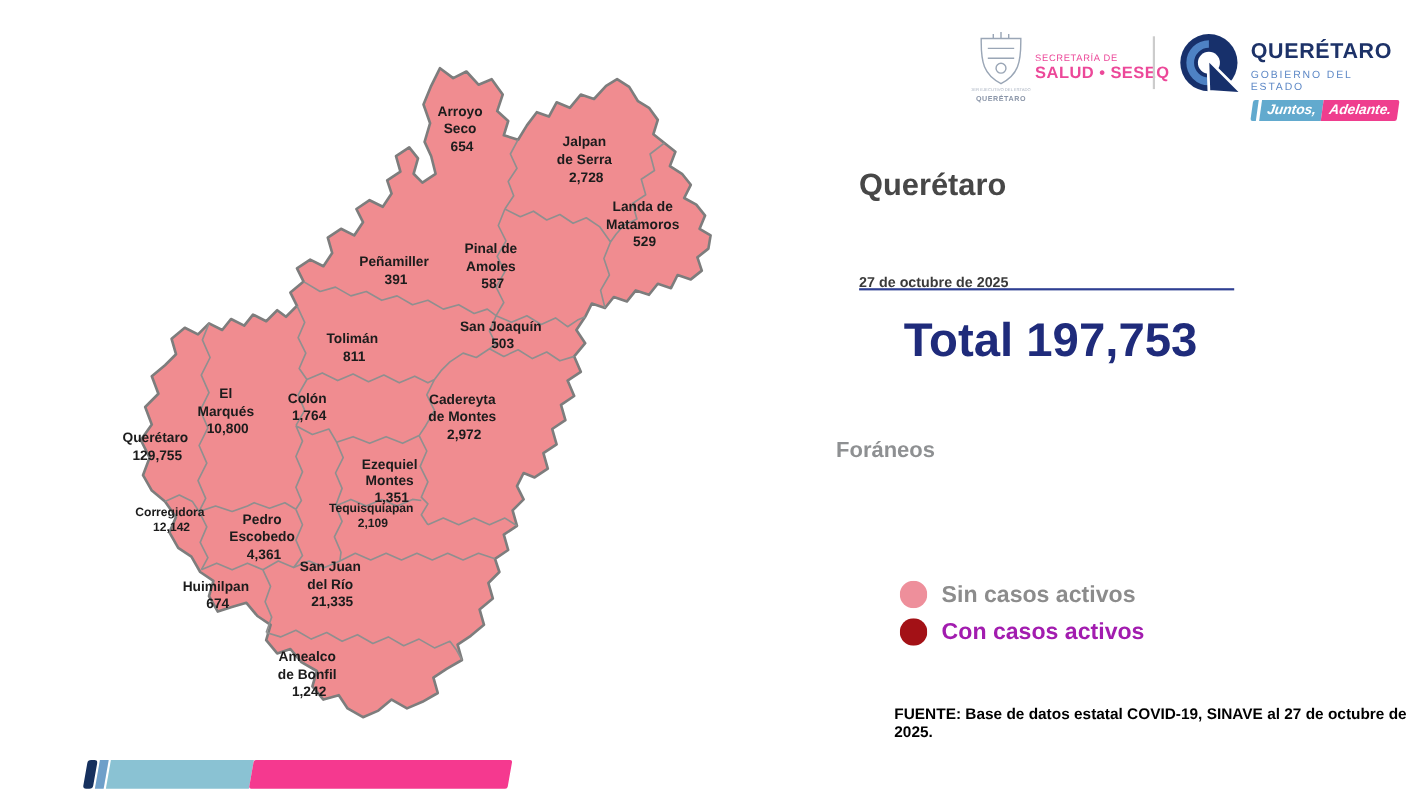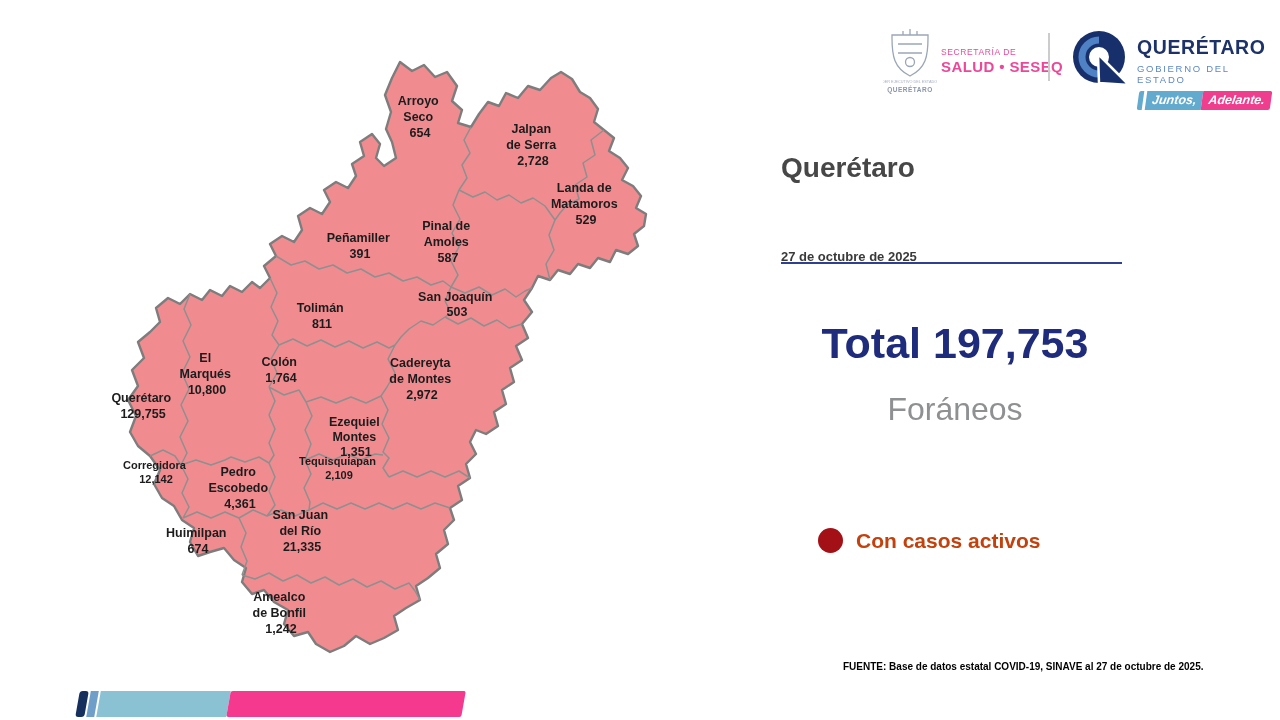--- a/index.html
+++ b/index.html
@@ -25,31 +25,31 @@
   .gob-sub{font-size:9.5px;font-weight:normal;color:#5d88c6;letter-spacing:1.7px;margin-top:4px;}
   .gob-badge{display:inline-flex;margin-top:6px;margin-left:1px;transform:skewX(-8deg);align-items:stretch;}
   .badge-sliver{width:5px;background:#62aace;border-radius:2px 0 0 2px;margin-right:3px;}
   .badge-seg{color:#ffffff;font-style:italic;font-weight:bold;font-size:12.5px;padding:2px 6px 3px 6px;}
   .badge-juntos{background:#62aace;}
   .badge-adelante{background:#ef3e8e;border-radius:0 2px 2px 0;}
   
   .title{position:absolute;left:781px;top:148px;font-size:28px;font-weight:bold;color:#474747;line-height:40px;}
   .date{position:absolute;left:781px;top:237px;font-size:13px;font-weight:bold;color:#3a3a3a;margin-top:12px;}
   .rule{position:absolute;left:781px;top:262px;width:341px;height:2px;background:#2f3f92;}
-  .total{position:absolute;left:760px;top:319px;width:390px;text-align:center;
+  .total{position:absolute;left:760px;top:286px;width:390px;text-align:center;
     font-size:43px;font-weight:bold;color:#1f2b7b;}
-  .foraneos{position:absolute;left:760px;top:388px;width:390px;text-align:center;
-    font-size:32px;font-weight:normal;color:#8e9092;line-height:42px;}
+  .foraneos{position:absolute;left:760px;top:388px;width:390px;text-align:left;
+    font-size:20px;font-weight:bold;color:#8e9092;line-height:42px;}
   .legend{position:absolute;left:818px;top:528px;}
   .legend-row{display:flex;align-items:center;height:25px;margin-bottom:9px;}
   .legend-row svg{margin-right:13px;}
   .legend-label{font-size:21px;font-weight:bold;}
   .legend-label.muted{color:#8c8c8c;}
-  .legend-label.dark{color:#c2410c;}
-  .fuente{position:absolute;left:843px;top:641px;font-size:10px;font-weight:bold;color:#000000;margin-top:20px;}
+  .legend-label.dark{color:#a21caf;}
+  .fuente{position:absolute;left:813px;top:641px;font-size:14px;font-weight:bold;color:#000000;}
   
   #bars-svg{position:absolute;left:66px;top:690px;}
 </style>
 </head>
 <body>
 
 <svg id="map-svg" width="600" height="635" viewBox="0 0 600 635">
   <path class="state" d="M330,50 L337,33 L345,17 L357,26 L369,20 L380,32 L392,27 L402,41 L397,56 L407,65 L403,78 L416,82 L424,69 L433,57 L444,61 L451,48 L463,53 L473,41 L485,45 L496,33 L506,27 L517,34 L525,47 L535,53 L543,64 L539,77 L549,85 L559,93 L554,106 L565,113 L573,123 L567,135 L578,141 L586,151 L581,163 L591,169 L589,181 L579,189 L583,201 L573,209 L561,205 L555,217 L543,213 L535,223 L523,219 L515,229 L503,225 L495,235 L483,231 L477,243 L469,255 L477,267 L467,279 L473,293 L461,301 L467,315 L455,323 L459,337 L447,345 L451,359 L439,367 L443,381 L431,389 L421,385 L415,397 L421,409 L411,419 L415,433 L403,441 L407,455 L395,463 L399,475 L389,485 L393,499 L381,509 L385,523 L373,533 L361,541 L365,555 L351,563 L339,571 L343,585 L329,593 L315,599 L301,591 L289,601 L275,607 L261,599 L253,587 L239,591 L229,579 L233,565 L219,557 L209,545 L197,549 L187,537 L191,523 L179,515 L169,503 L155,507 L143,511 L135,497 L139,483 L127,475 L119,461 L107,453 L99,439 L105,425 L95,411 L83,401 L75,387 L81,371 L73,355 L83,341 L77,325 L89,313 L83,297 L95,287 L105,277 L101,263 L113,253 L125,259 L135,249 L147,255 L155,245 L167,251 L175,241 L187,247 L197,237 L205,243 L215,233 L209,221 L221,211 L215,199 L227,191 L239,197 L247,185 L243,171 L255,163 L267,169 L275,157 L269,145 L281,137 L293,143 L301,131 L297,119 L309,111 L305,97 L317,89 L325,99 L321,113 L329,121 L341,113 L337,97 L331,84 L336,67 Z" fill="#F08C90"></path>
   <path class="borders" d="M416,82 L409,95 L415,108 L407,120 L412,133 L404,145
        M404,145 L418,152 L430,147 L442,155 L454,150 L466,158 L478,153 L490,161 L500,175
@@ -201,20 +201,26 @@
   <span>Total</span>
   <span>197,753</span>
 </div>
 <div class="foraneos">
   <div>Foráneos</div>
 </div>
 
 <div class="legend">
   <div class="legend-row">
     <svg width="25" height="25">
+      <circle cx="12.5" cy="12.5" r="12.5" fill="#EE8F9B"></circle>
+    </svg>
+    <span class="legend-label muted">Sin casos activos</span>
+  </div>
+  <div class="legend-row">
+    <svg width="25" height="25">
       <circle cx="12.5" cy="12.5" r="12.5" fill="#A31116"></circle>
     </svg>
     <span class="legend-label dark">Con casos activos</span>
   </div>
 </div>
 
 <div class="fuente">FUENTE: Base de datos estatal COVID-19,  SINAVE al 27 de octubre de 2025.</div>
 
 <svg id="bars-svg" width="420" height="28" viewBox="0 0 420 28">
   <g transform="skewX(-10)">

